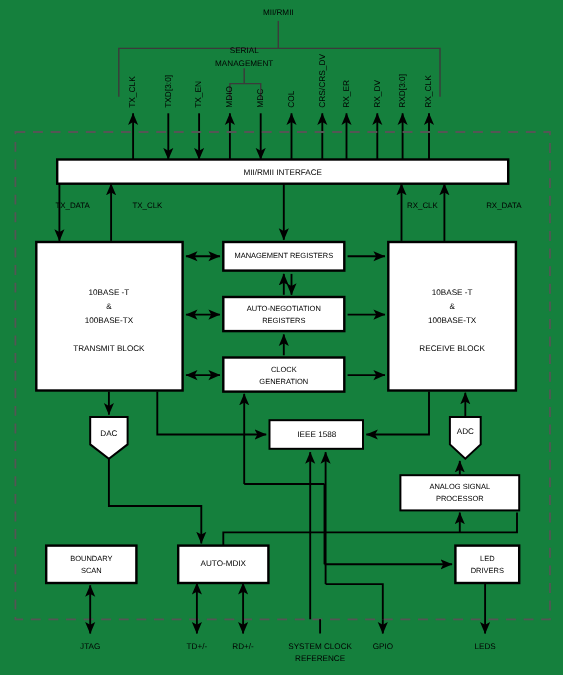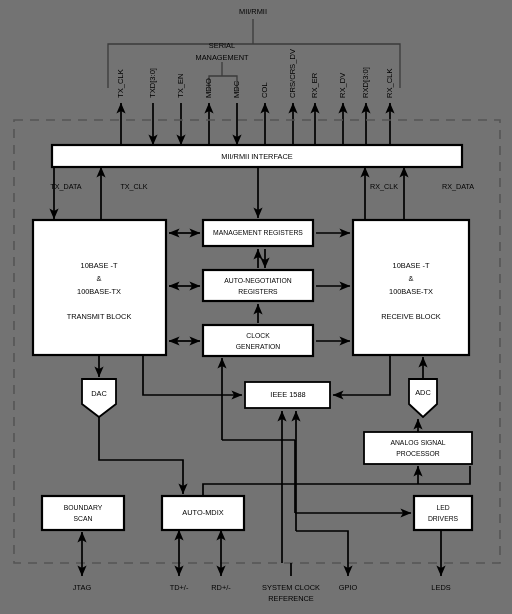--- a/index.html
+++ b/index.html
@@ -11,21 +11,21 @@
   body {
     font-family: "Liberation Sans", sans-serif;
     width: 512px;
     height: 614px;
     overflow: hidden;
   }
   #diagram-root {
     position: relative;
     width: 512px;
     height: 614px;
-    background: #737373;
+    background: #15803d;
   }
   svg#phy-diagram {
     display: block;
     width: 512px;
     height: 614px;
   }
   .blk-rect {
     fill: #ffffff;
     stroke: #000000;
     stroke-width: 2.2;

